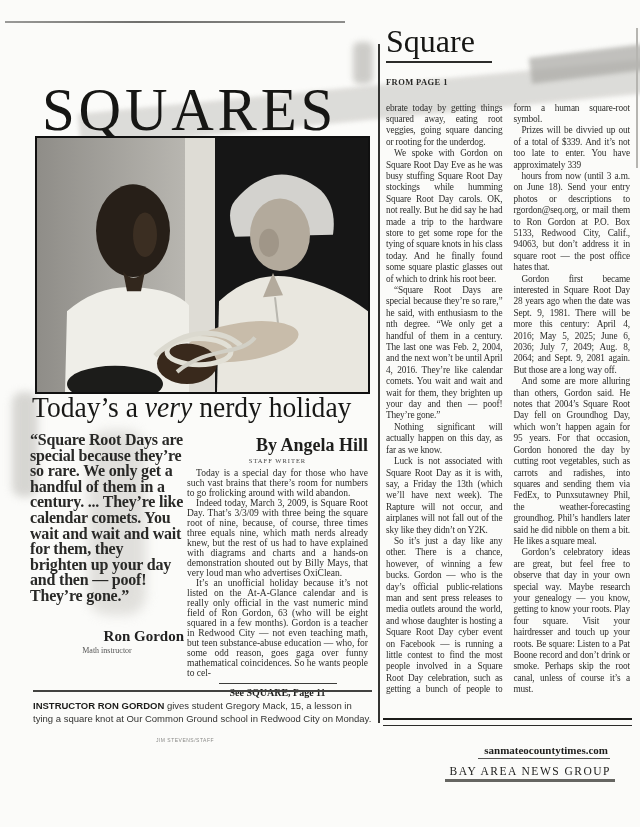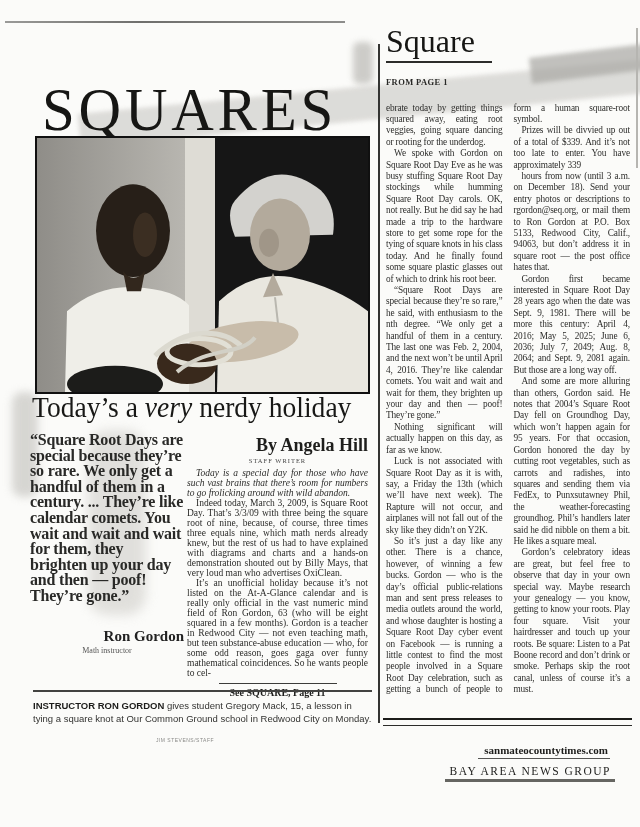--- a/index.html
+++ b/index.html
@@ -27,21 +27,21 @@
 
   .pullquote{position:absolute;left:30px;top:432px;width:154px;}
   .pq-text{font-size:16px;font-weight:bold;line-height:15.6px;color:#29292  7;color:#292927;letter-spacing:-.2px;}
   .pq-name{margin-top:24px;text-align:right;font-weight:bold;font-size:15px;color:#222;}
   .pq-title{text-align:center;font-size:8px;color:#555;margin-top:1px;}
 
   .bodycol{position:absolute;left:187px;top:435px;width:181px;}
   .byline{text-align:right;font-weight:bold;font-size:18px;color:#1e1e1c;}
   .staff{text-align:center;font-size:6.5px;letter-spacing:1px;color:#444;margin-top:1px;}
   .bodycol p{margin:0;font-size:9.5px;line-height:10px;text-align:justify;text-indent:9px;color:#2b2b29;}
-  .bodycol .lead{margin-top:4px;font-style:italic;}
+  .bodycol .lead{margin-top:4px;}
   .jumpnote{margin-top:5px;width:118px;margin-left:auto;margin-right:auto;border-top:1.5px solid #3c3c3a;text-align:center;font-weight:bold;font-size:10px;padding-top:3px;color:#1e1e1c;white-space:nowrap;}
 
   .divider{position:absolute;left:33px;top:690px;width:339px;height:2px;background:#434341;}
   .caption{position:absolute;left:33px;top:700px;width:341px;font-family:"Liberation Sans",sans-serif;font-size:9.5px;line-height:12.5px;color:#333331;}
   .caption b{color:#1c1c1a;text-align:center;}
   .credit{position:absolute;left:35px;top:737px;width:300px;text-align:center;font-family:"Liberation Sans",sans-serif;font-size:5px;letter-spacing:.5px;color:#8a8a88;}
 
   .vrule{position:absolute;left:378px;top:44px;width:2px;height:679px;background:#343432;}
 
   .cont{position:absolute;left:386px;top:24px;width:244px;}
@@ -140,21 +140,21 @@
     <div class="fromrule"></div>
     <div class="fromnote">FROM PAGE 1</div>
     <div class="contcols">
       <p class="noindent">ebrate today by getting things squared away, eating root veggies, going square dancing or rooting for the underdog.</p>
       <p>We spoke with Gordon on Square Root Day Eve as he was busy stuffing Square Root Day stockings while humming Square Root Day carols. OK, not really. But he did say he had made a trip to the hardware store to get some rope for the tying of square knots in his class today. And he finally found some square plastic glasses out of which to drink his root beer.</p>
       <p>“Square Root Days are special because they’re so rare,” he said, with enthusiasm to the nth degree. “We only get a handful of them in a century. The last one was Feb. 2, 2004, and the next won’t be until April 4, 2016. They’re like calendar comets. You wait and wait and wait for them, they brighten up your day and then — poof! They’re gone.”</p>
       <p>Nothing significant will actually happen on this day, as far as we know.</p>
       <p>Luck is not associated with Square Root Day as it is with, say, a Friday the 13th (which we’ll have next week). The Rapture will not occur, and airplanes will not fall out of the sky like they didn’t on Y2K.</p>
       <p>So it’s just a day like any other. There is a chance, however, of winning a few bucks. Gordon — who is the day’s official public-relations man and sent press releases to media outlets around the world, and whose daughter is hosting a Square Root Day cyber event on Facebook — is running a little contest to find the most people involved in a Square Root Day celebration, such as getting a bunch of people to form a human square-root symbol.</p>
       <p>Prizes will be divvied up out of a total of $339. And it’s not too late to enter. You have approximately 339</p>
-      <p>hours from now (until 3 a.m. on December 18). Send your entry photos or descriptions to rgordon@seq.org, or mail them to Ron Gordon at P.O. Box 5133, Redwood City, Calif., 94063, but don’t address it in square root — the post office hates that.</p>
+      <p>hours from now (until 3 a.m. on June 18). Send your entry photos or descriptions to rgordon@seq.org, or mail them to Ron Gordon at P.O. Box 5133, Redwood City, Calif., 94063, but don’t address it in square root — the post office hates that.</p>
       <p>Gordon first became interested in Square Root Day 28 years ago when the date was Sept. 9, 1981. There will be more this century: April 4, 2016; May 5, 2025; June 6, 2036; July 7, 2049; Aug. 8, 2064; and Sept. 9, 2081 again. But those are a long way off.</p>
       <p>And some are more alluring than others, Gordon said. He notes that 2004’s Square Root Day fell on Groundhog Day, which won’t happen again for 95 years. For that occasion, Gordon honored the day by cutting root vegetables, such as carrots and radishes, into squares and sending them via FedEx, to Punxsutawney Phil, the weather-forecasting groundhog. Phil’s handlers later said he did nibble on them a bit. He likes a square meal.</p>
       <p>Gordon’s celebratory ideas are great, but feel free to observe that day in your own special way. Maybe research your genealogy — you know, getting to know your roots. Play four square. Visit your hairdresser and touch up your roots. Be square: Listen to a Pat Boone record and don’t drink or smoke. Perhaps skip the root canal, unless of course it’s a must.</p>
 
     </div>
   </div>
 
   <div class="dblrule"></div>
 
   <div class="f-site">sanmateocountytimes.com</div>

